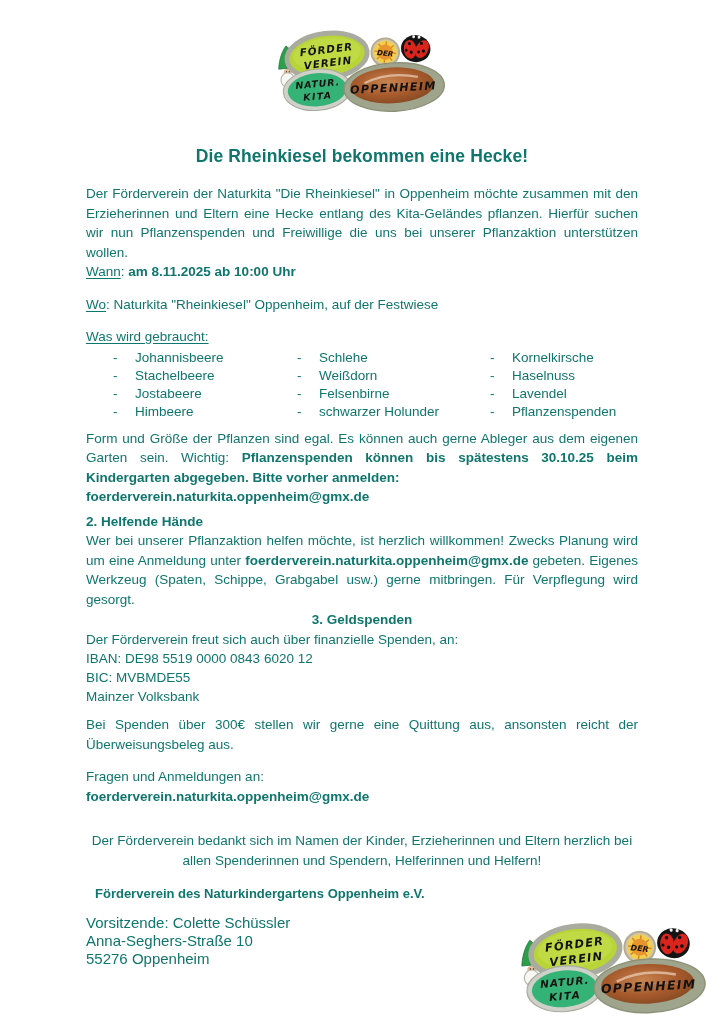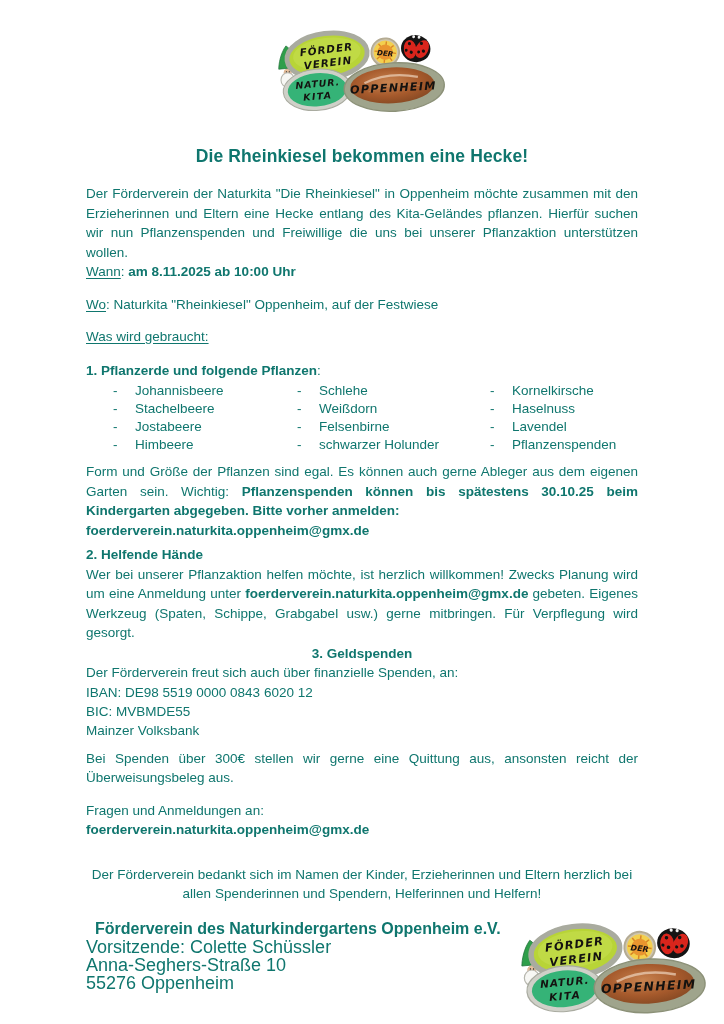--- a/index.html
+++ b/index.html
@@ -55,22 +55,22 @@
   .pcol-3 { flex: 1; }
   .pitem { display: flex; }
   .pdash { width: 22px; flex: 0 0 22px; }
   .form-note { margin-top: 8px; }
   .s2-heading { margin-top: 5px; font-weight: bold; }
   .s3-heading { margin-top: 1px; font-weight: bold; text-align: center; }
   .bank { line-height: 19px; }
   .receipt { margin-top: 9px; }
   .contact { margin-top: 13px; }
   .thanks { margin-top: 25px; text-align: center; }
-  .footer-org { margin-top: 16px; font-size: 16px; font-weight: bold; padding-left: 9px; }
-  .footer-address { font-size: 18px; line-height: 18px; }
+  .footer-org { margin-top: 16px; font-size: 13px; font-weight: bold; padding-left: 9px; }
+  .footer-address { margin-top: 13px; font-size: 15px; line-height: 18px; }
   .logo-bottom {
     position: absolute;
     left: 510px;
     top: 918px;
     width: 208px;
     height: 100px;
   }
   .stone-text {
     font-family: "DejaVu Sans", sans-serif;
     font-style: italic;
@@ -168,21 +168,20 @@
     <div class="title">Die Rheinkiesel bekommen eine Hecke!</div>
 
     <p class="intro just">Der Förderverein der Naturkita "Die Rheinkiesel" in Oppenheim möchte zusammen mit den Erzieherinnen und Eltern eine Hecke entlang des Kita-Geländes pflanzen. Hierfür suchen wir nun Pflanzenspenden und Freiwillige die uns bei unserer Pflanzaktion unterstützen wollen.</p>
 
     <p class="when line"><span class="u">Wann</span><span>: </span><span class="b">am 8.11.2025 ab 10:00 Uhr</span></p>
 
     <p class="where line"><span class="u">Wo</span><span>: </span><span>Naturkita "Rheinkiesel" Oppenheim, auf der Festwiese</span></p>
 
     <p class="needed line"><span class="u">Was wird gebraucht:</span></p>
 
-    <p class="s1-heading line"><span class="b">1. Pflanzerde und folgende Pflanzen</span><span>:</span></p>
 
     <div class="plants">
       <div class="pcol-1">
         <div class="pitem">
             <span class="pdash">-</span>
             <span>Johannisbeere</span>
           </div>
         <div class="pitem">
             <span class="pdash">-</span>
             <span>Stachelbeere</span>

